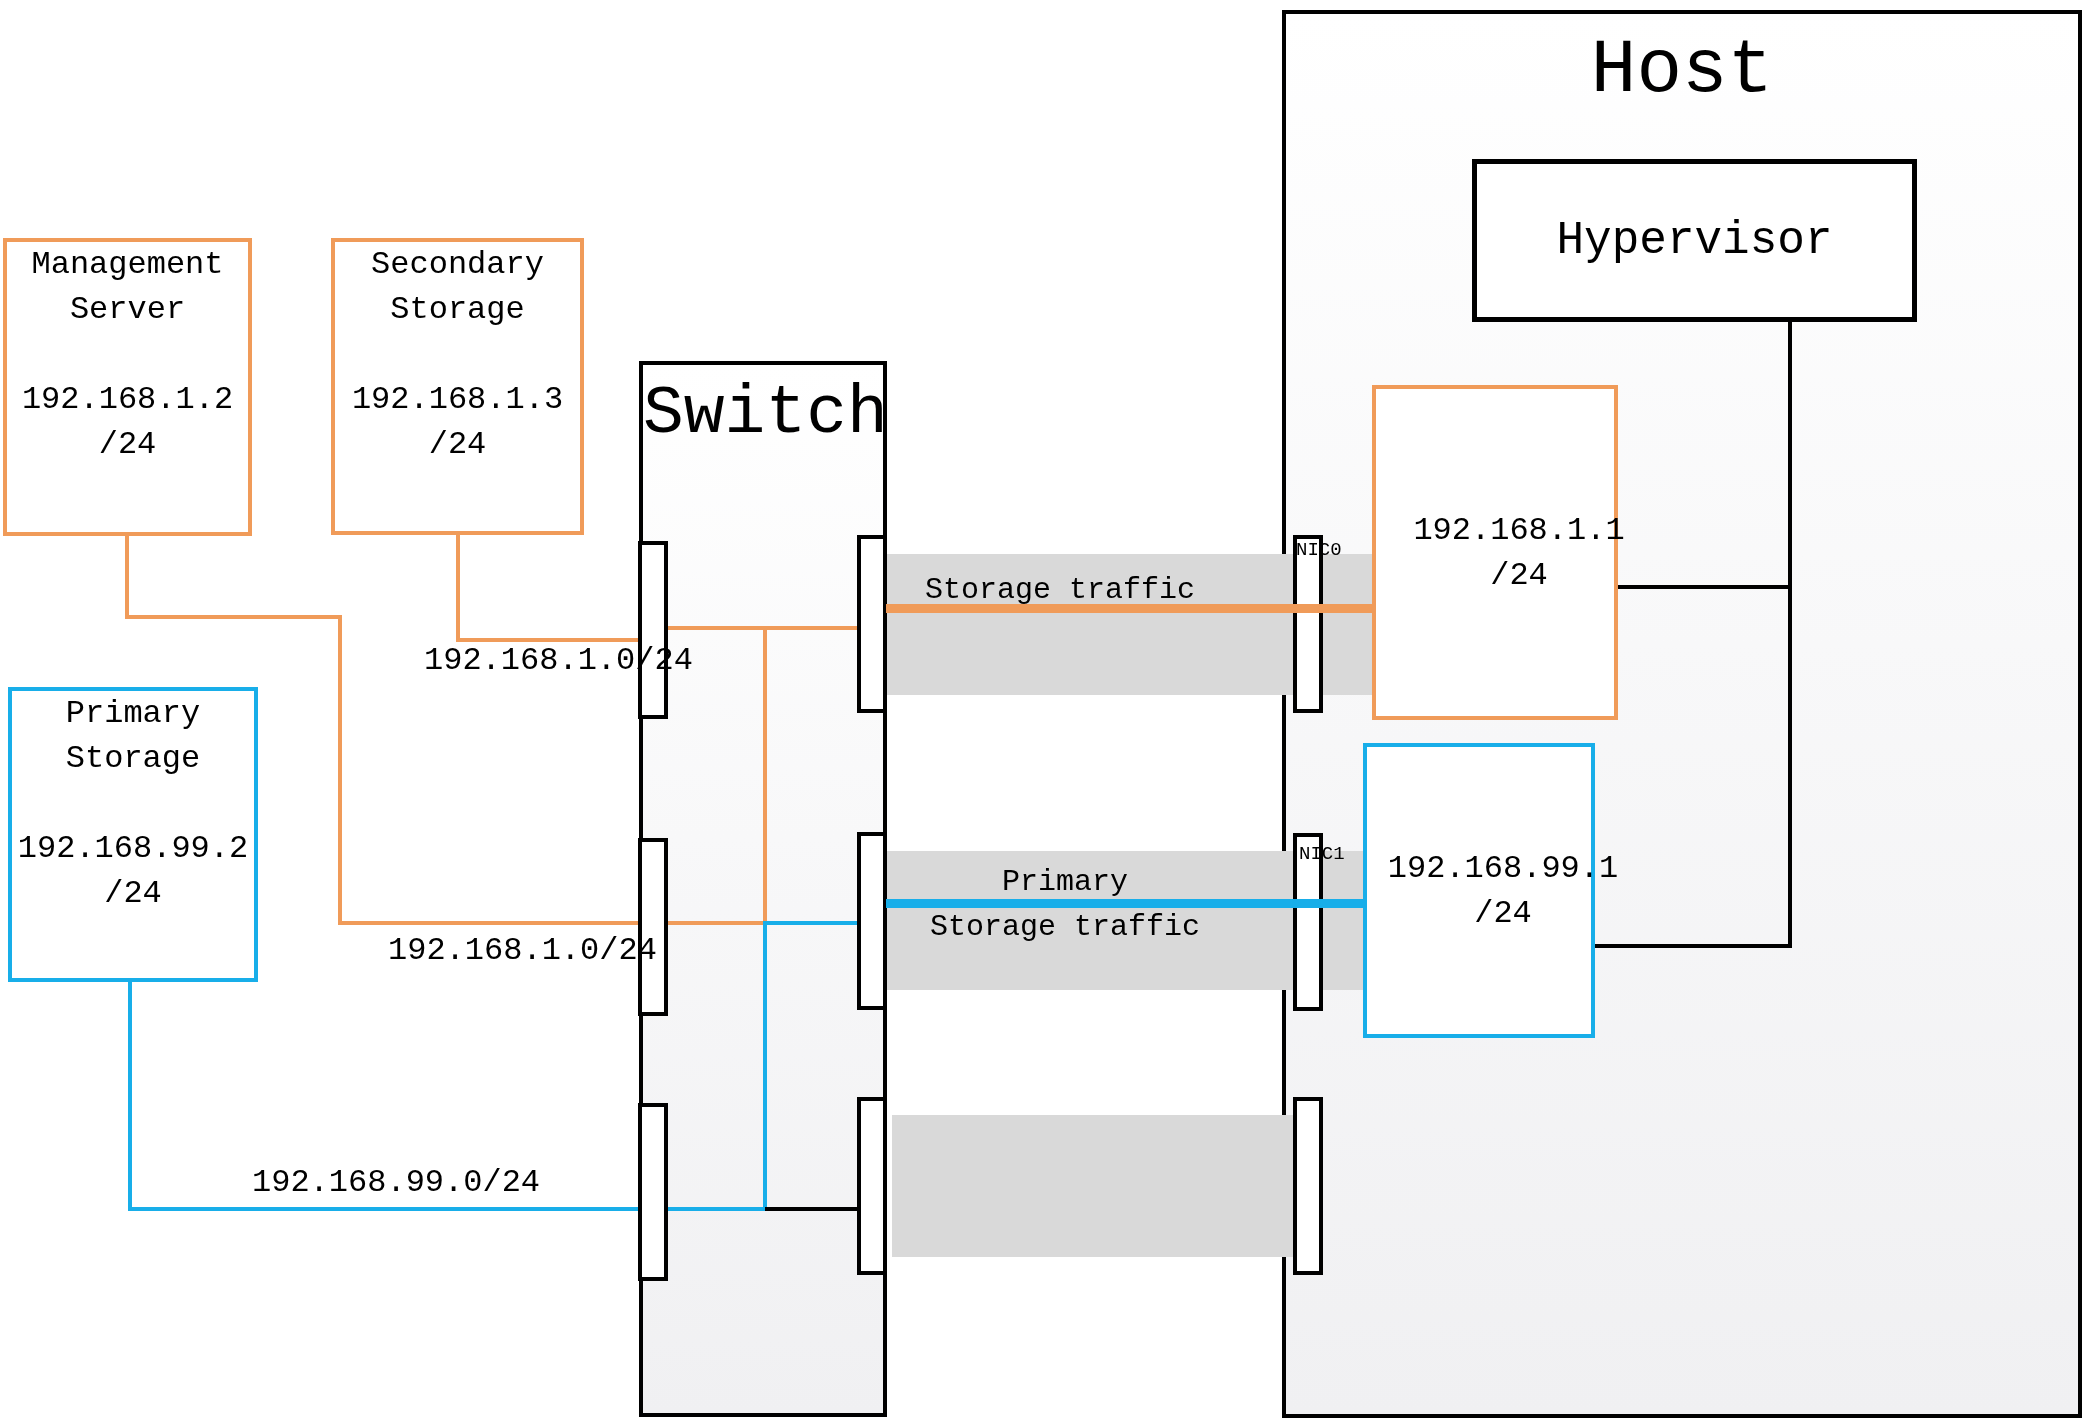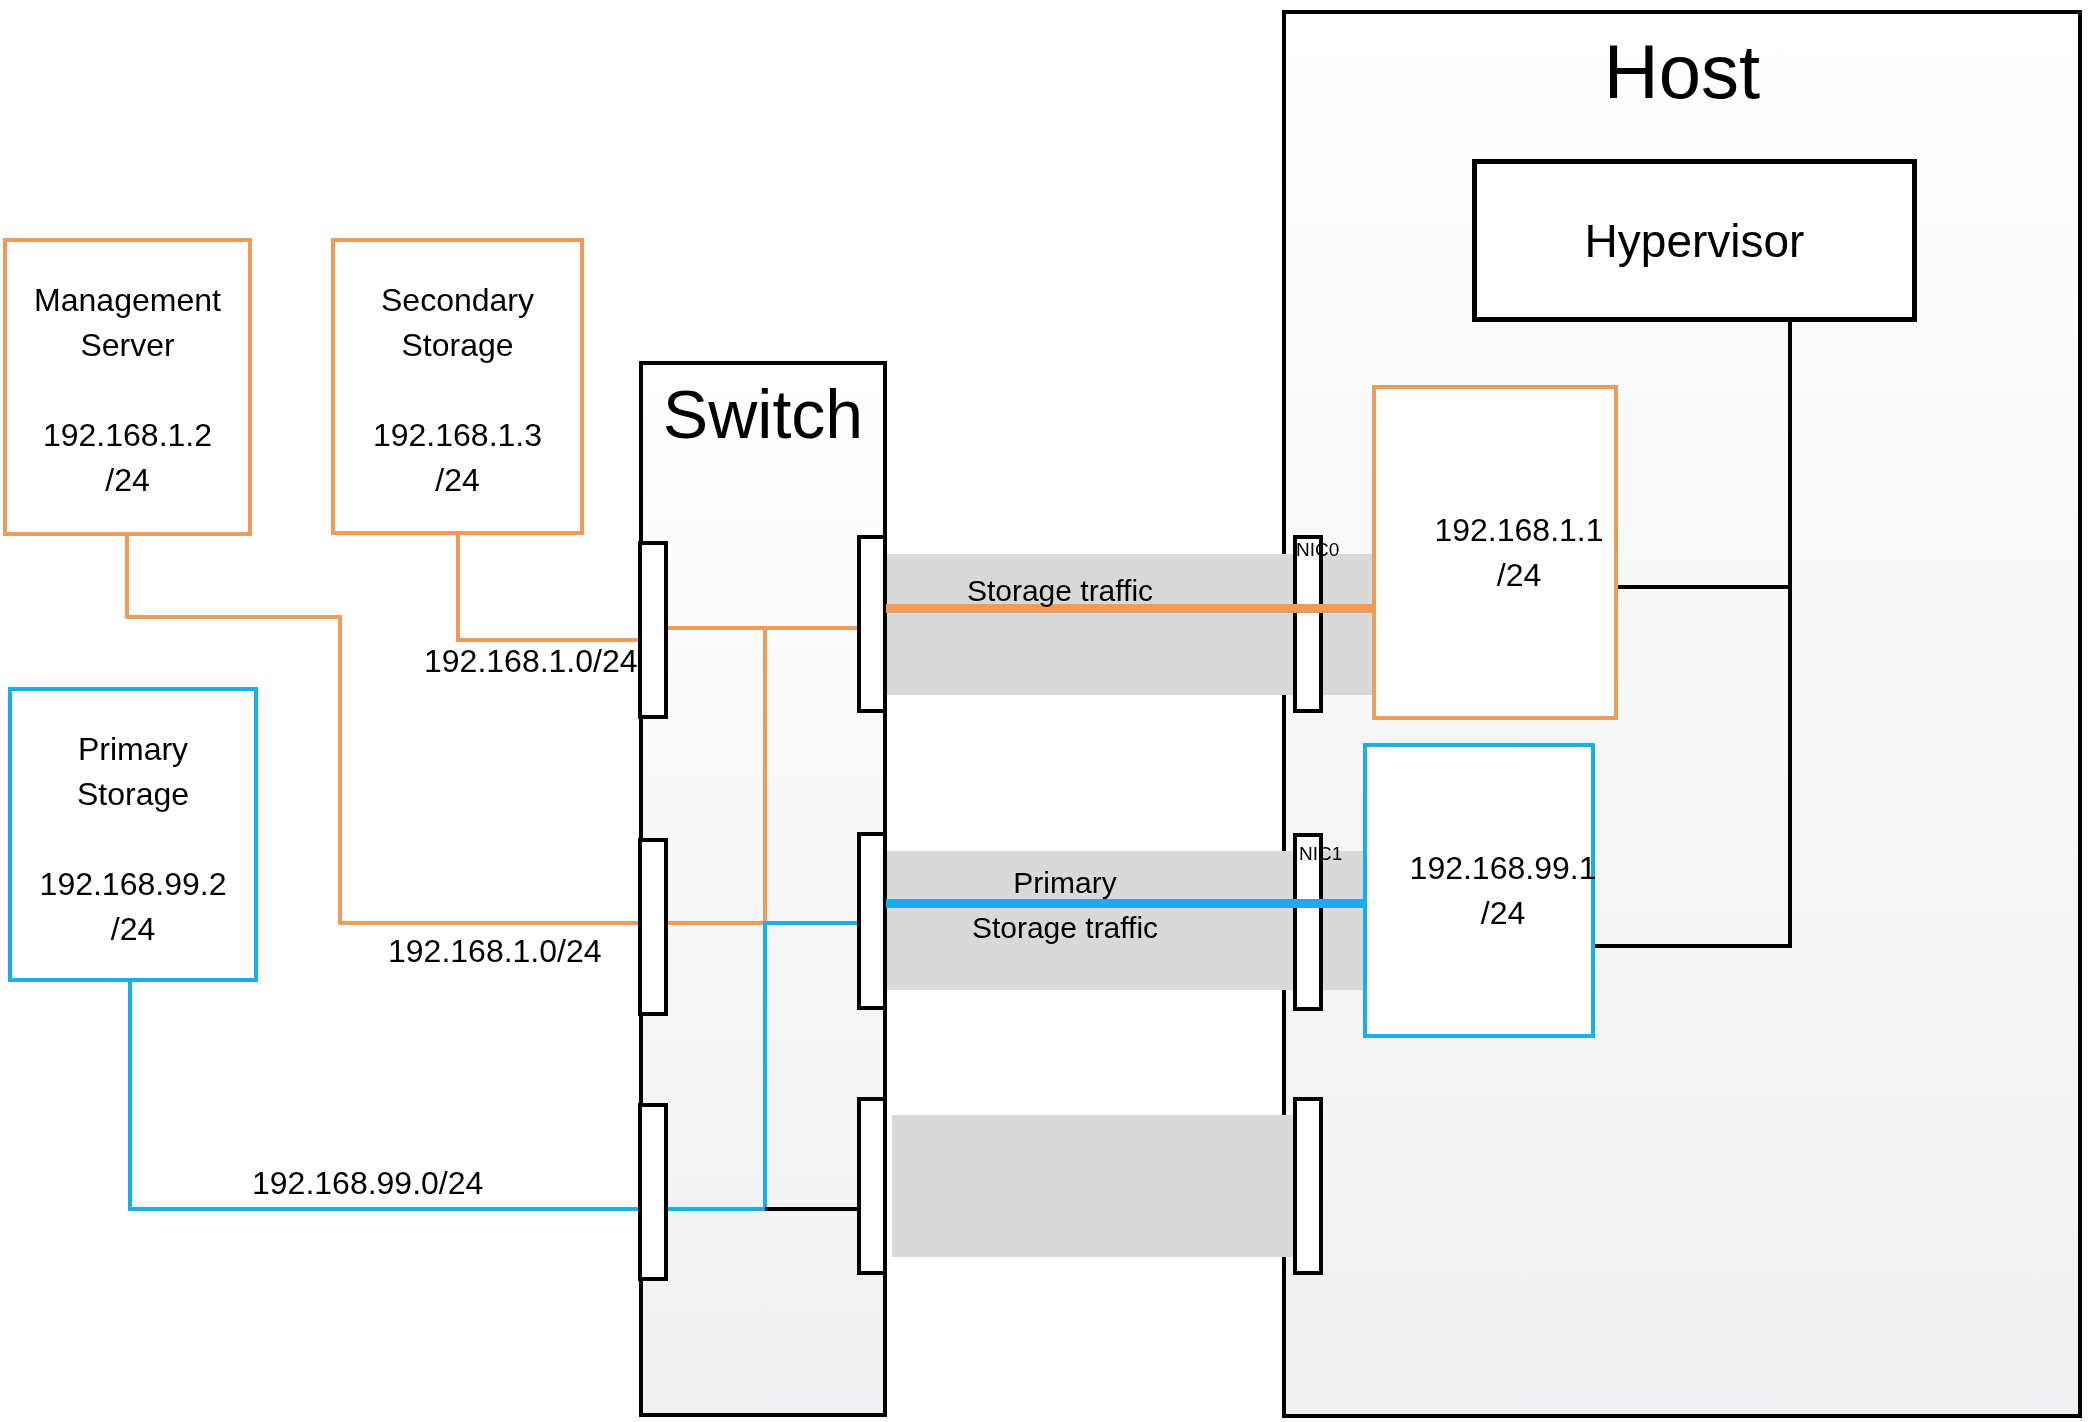--- a/index.html
+++ b/index.html
@@ -1,37 +1,37 @@
 <!DOCTYPE html>
 <html><head>
 <meta charset="utf-8">
 <style>
   html,body{margin:0;padding:0;background:#fff;}
   .canvas{
     position:relative;width:2088px;height:1422px;background:#ffffff;
-    font-family:Liberation Sans, sans-serif;color:#000;overflow:hidden;
+    font-family:Liberation Mono, monospace;color:#000;overflow:hidden;
   }
   .big-box{
     position:absolute;box-sizing:border-box;border:4px solid #000;
     background:linear-gradient(180deg,#ffffff 0%,#f8f8f9 45%,#f0f0f2 100%);
   }
   .big-title{position:absolute;left:0;right:0;text-align:center;font-weight:400;}
   .hypervisor{
     position:absolute;box-sizing:border-box;border:5px solid #000;background:#fff;
     display:flex;align-items:center;justify-content:center;font-size:46px;margin-left:19px;
   }
   .node{
     position:absolute;box-sizing:border-box;background:#fff;
     display:flex;flex-direction:column;align-items:center;text-align:center;
     font-size:32px;line-height:45px;
   }
   .node.orange-border{border:4px solid #f09b59;}
   .node.blue-border{border:4px solid #18aee9;}
   .node .spacer{height:45px;}
-  .node.padtop{padding-top:36px;}
+  .node.padtop{}
   .node.vcenter{justify-content:center;padding-left:48px;}
   .port{
     position:absolute;width:30px;height:178px;box-sizing:border-box;
     background:#fff;border:4px solid #000;
   }
   .band{position:absolute;background:#d9d9d9;}
   .hline{position:absolute;height:4px;}
   .vline{position:absolute;width:4px;}
   .hline.thick{height:9px;}
   .orange{background:#f09b59;}

